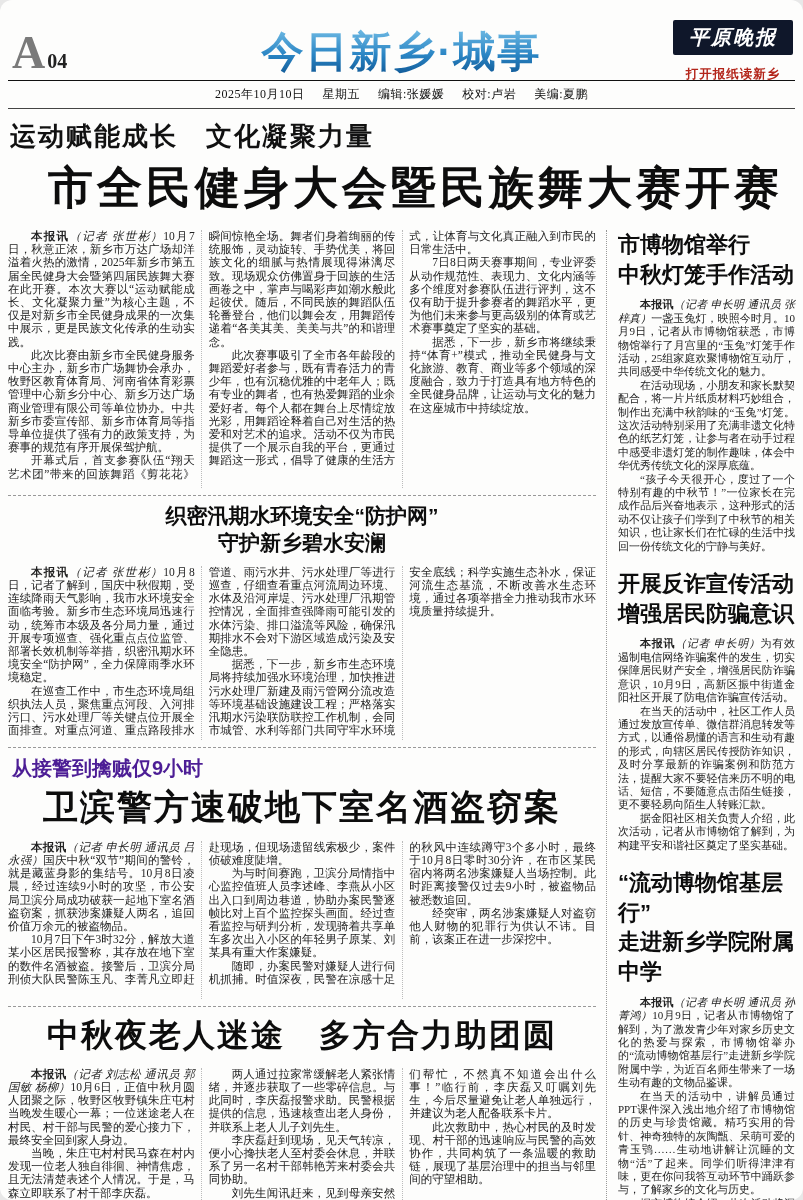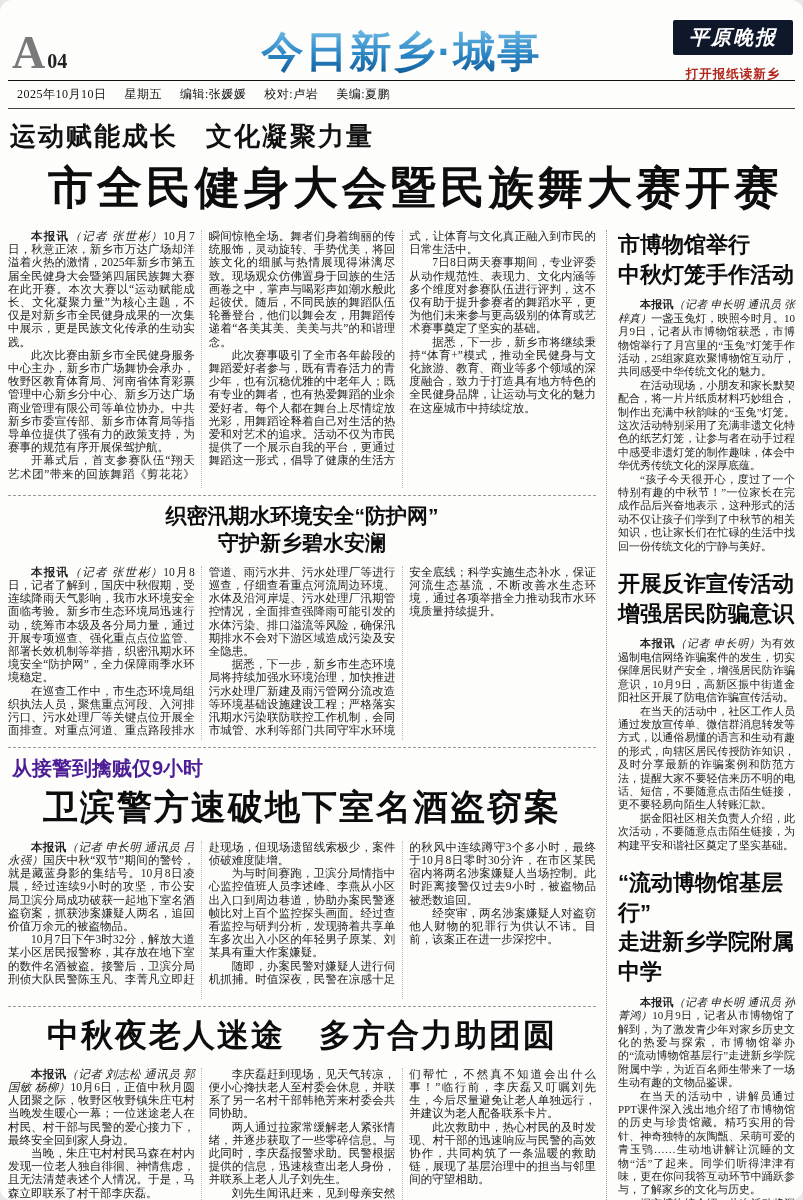--- a/index.html
+++ b/index.html
@@ -30,21 +30,21 @@
   }
   .logo-wrap { position:absolute; right:2px; top:4px; width:120px; text-align:center; }
   .logo-box {
     background:#0f172a; color:#fff; font-style:italic; font-weight:bold;
     font-size:20px; letter-spacing:2px; padding:4px 2px; border-radius:2px;
     font-family:"Liberation Serif", serif;
   }
   .logo-tag { color:#b3251a; font-weight:bold; font-size:12.5px; margin-top:11px; letter-spacing:1px;
     font-family:"Liberation Sans", sans-serif; }
   .rule-black { border-top:1.5px solid #111; }
-  .dateline { text-align:left; font-size:12px; padding:5px 0 5px 0; color:#111; letter-spacing:.5px; }
+  .dateline { text-align:center; font-size:12px; padding:5px 0 5px 0; color:#111; letter-spacing:.5px; }
   .dateline span { margin:0 9px; }
   .rule-thin { border-top:1px solid #444; }
   
   .lead-head { padding:10px 2px 6px 2px; }
   .kicker1 { font-family:"Liberation Sans",sans-serif; font-weight:bold; font-size:26px; letter-spacing:2px; color:#111; }
   .headline1 { font-family:"Liberation Sans",sans-serif; font-weight:900; font-size:45px; letter-spacing:4px; color:#0d0d0d; margin-top:4px; white-space:nowrap;margin-left:38px; }
   
   .content { display:flex; align-items:stretch; margin-top:6px; }
   .left { width:598px; padding-right:10px; }
   .right { width:189px; padding-left:11px; border-left:1px dotted #999; }
@@ -135,22 +135,22 @@
         </div>
       </div>
 
       <div class="hsep"></div>
 
       <div>
         <div class="art4-head">中秋夜老人迷途　多方合力助团圆</div>
         <div class="body3 h150">
           <p class="p"><span class="byline">本报讯</span><span class="reporter">（记者 刘志松 通讯员 郭国敏 杨柳）</span><span>10月6日，正值中秋月圆人团聚之际，牧野区牧野镇朱庄屯村当晚发生暖心一幕；一位迷途老人在村民、村干部与民警的爱心接力下，最终安全回到家人身边。</span></p>
           <p class="p">当晚，朱庄屯村村民马森在村内发现一位老人独自徘徊、神情焦虑，且无法清楚表述个人情况。于是，马森立即联系了村干部李庆磊。</p>
+          <p class="p">两人通过拉家常缓解老人紧张情绪，并逐步获取了一些零碎信息。与此同时，李庆磊报警求助。民警根据提供的信息，迅速核查出老人身份，并联系上老人儿子刘先生。</p>
           <p class="p">李庆磊赶到现场，见天气转凉，便小心搀扶老人至村委会休息，并联系了另一名村干部韩艳芳来村委会共同协助。</p>
-          <p class="p">两人通过拉家常缓解老人紧张情绪，并逐步获取了一些零碎信息。与此同时，李庆磊报警求助。民警根据提供的信息，迅速核查出老人身份，并联系上老人儿子刘先生。</p>
           <p class="p">刘先生闻讯赶来，见到母亲安然无恙，连连向他们道谢：“多亏了你们帮忙，不然真不知道会出什么事！”临行前，李庆磊又叮嘱刘先生，今后尽量避免让老人单独远行，并建议为老人配备联系卡片。</p>
           <p class="p">此次救助中，热心村民的及时发现、村干部的迅速响应与民警的高效协作，共同构筑了一条温暖的救助链，展现了基层治理中的担当与邻里间的守望相助。</p>
         </div>
       </div>
 
     </div>
 
     <div class="right">
 
       <div class="side-art">
@@ -162,21 +162,21 @@
           <p class="p">“孩子今天很开心，度过了一个特别有趣的中秋节！”一位家长在完成作品后兴奋地表示，这种形式的活动不仅让孩子们学到了中秋节的相关知识，也让家长们在忙碌的生活中找回一份传统文化的宁静与美好。</p>
         </div>
       </div>
 
       <div class="side-art">
         <div class="side-head">开展反诈宣传活动
 增强居民防骗意识</div>
         <div class="side-body">
           <p class="p"><span class="byline">本报讯</span><span class="reporter">（记者 申长明）</span><span>为有效遏制电信网络诈骗案件的发生，切实保障居民财产安全，增强居民防诈骗意识，10月9日，高新区振中街道金阳社区开展了防电信诈骗宣传活动。</span></p>
           <p class="p">在当天的活动中，社区工作人员通过发放宣传单、微信群消息转发等方式，以通俗易懂的语言和生动有趣的形式，向辖区居民传授防诈知识，及时分享最新的诈骗案例和防范方法，提醒大家不要轻信来历不明的电话、短信，不要随意点击陌生链接，更不要轻易向陌生人转账汇款。</p>
-          <p class="p">据金阳社区相关负责人介绍，此次活动，不要随意点击陌生链接，为构建平安和谐社区奠定了坚实基础。</p>
+          <p class="p">据金阳社区相关负责人介绍，此次活动，记者从市博物馆了解到，为构建平安和谐社区奠定了坚实基础。</p>
         </div>
       </div>
 
       <div class="side-art">
         <div class="side-head">“流动博物馆基层行”
 走进新乡学院附属中学</div>
         <div class="side-body">
           <p class="p"><span class="byline">本报讯</span><span class="reporter">（记者 申长明 通讯员 孙菁鸿）</span><span>10月9日，记者从市博物馆了解到，为了激发青少年对家乡历史文化的热爱与探索，市博物馆举办的“流动博物馆基层行”走进新乡学院附属中学，为近百名师生带来了一场生动有趣的文物品鉴课。</span></p>
           <p class="p">在当天的活动中，讲解员通过PPT课件深入浅出地介绍了市博物馆的历史与珍贵馆藏。精巧实用的骨针、神奇独特的灰陶甑、呆萌可爱的青玉鸮……生动地讲解让沉睡的文物“活”了起来。同学们听得津津有味，更在你问我答互动环节中踊跃参与，了解家乡的文化与历史。</p>
           <p class="p">据市博物馆介绍，此次活动将深厚的历史文化与文明的种子播撒进校园，激发了中学生对家乡历史文化的热爱与探索，取得了良好的效果。</p>

